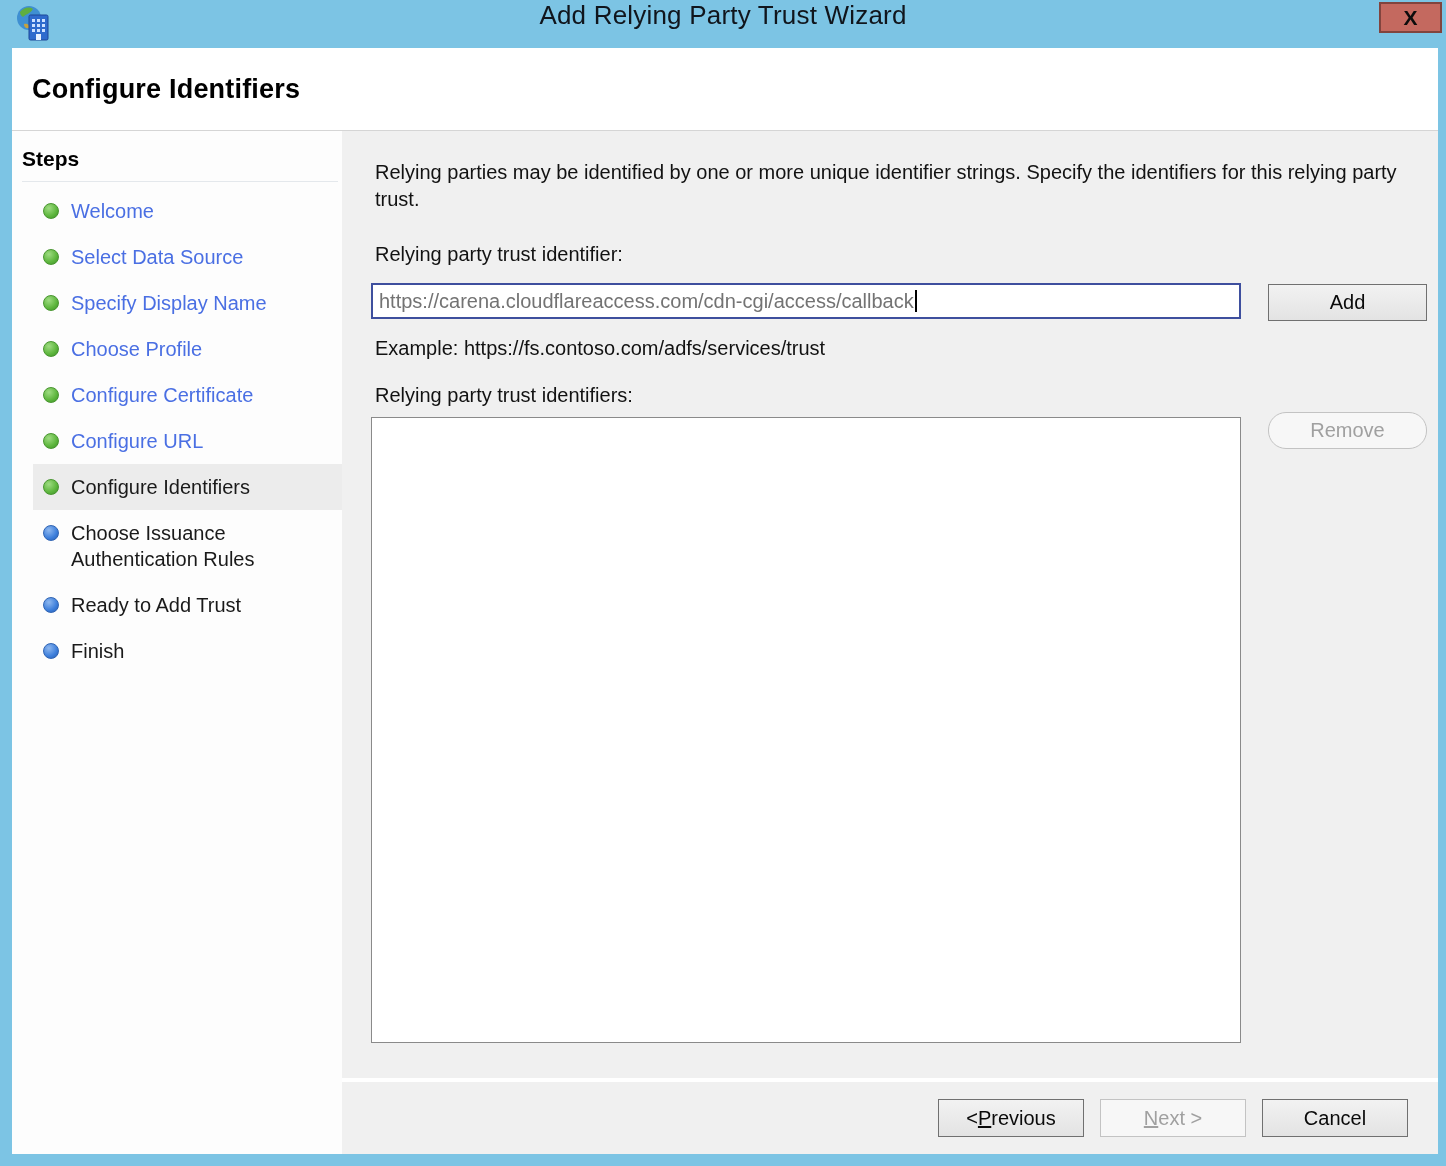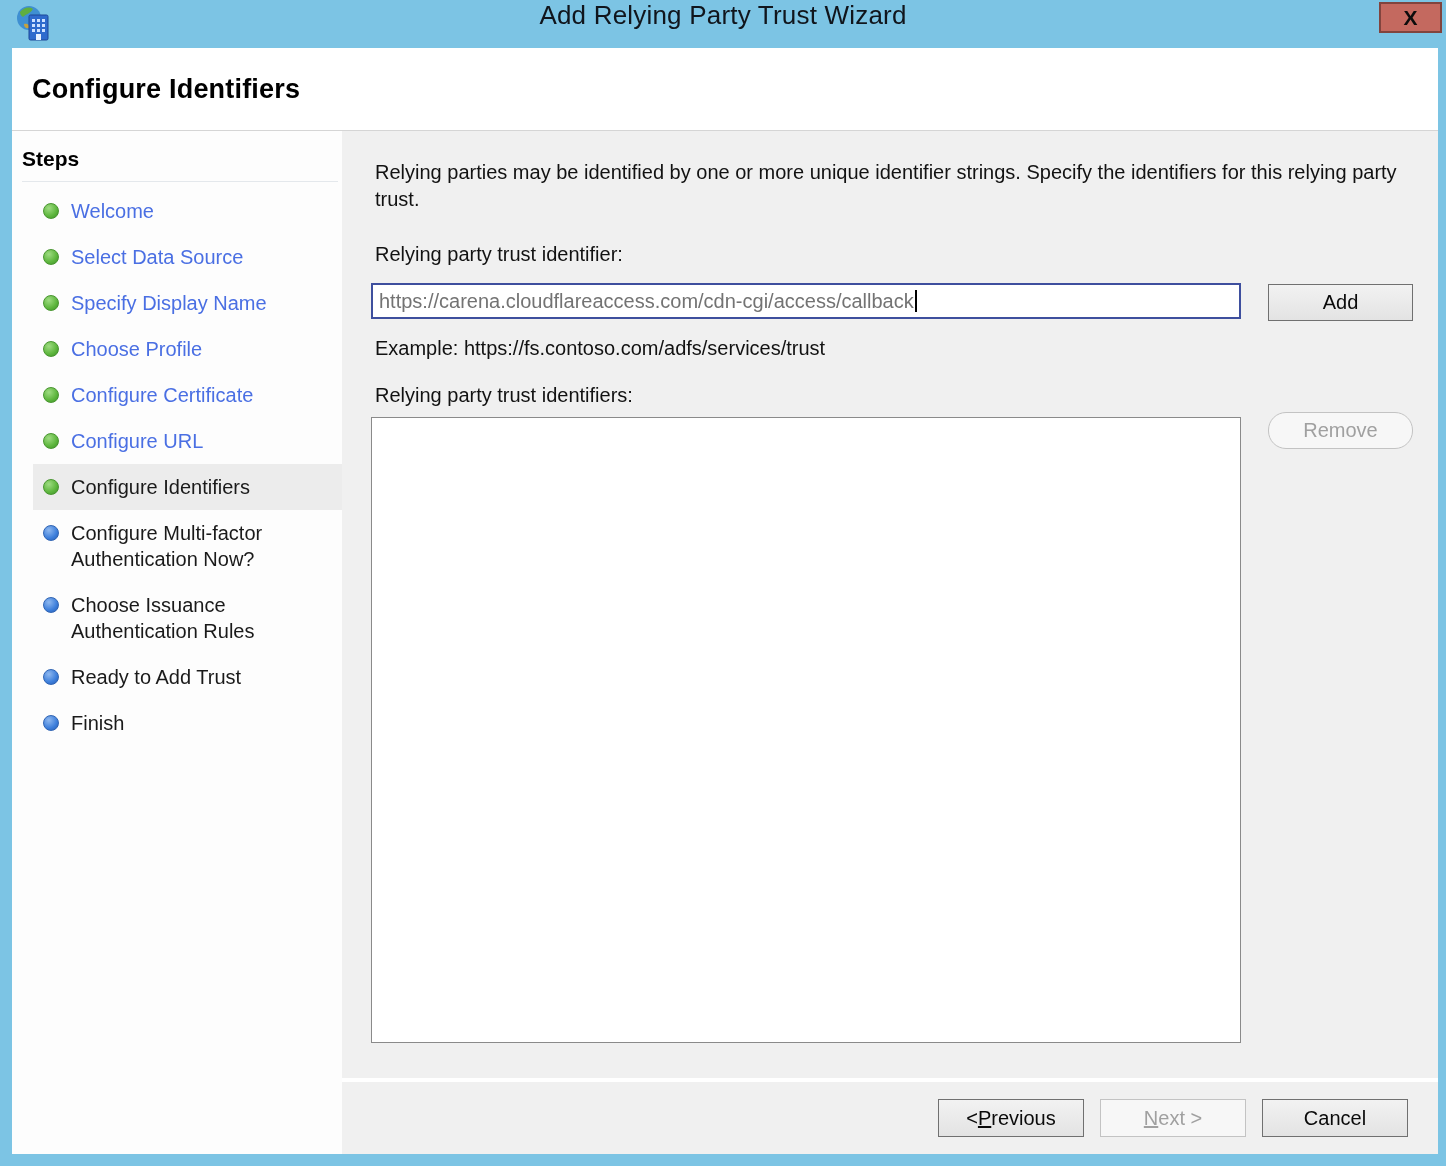--- a/index.html
+++ b/index.html
@@ -119,21 +119,21 @@
     background: #ffffff;
     border: 1px solid #8a8a8a;
   }
   .btn {
     display: flex; align-items: center; justify-content: center;
     background: linear-gradient(#f2f2f2, #e3e3e3);
     border: 1px solid #707070;
     font-size: 20px; color: #0a0a0a;
     cursor: pointer;
   }
-  .btn.side { position: absolute; width: 145px; height: 37px; left: 926px; }
+  .btn.side { position: absolute; width: 159px; height: 37px; left: 926px; }
   .btn-add { top: 153px; }
   .btn-remove { top: 281px; border-radius: 18px; }
   .btn.disabled {
     background: #f7f7f7;
     border-color: #c3c3c3;
     color: #a0a0a0;
     cursor: default;
   }
   
   .footer {
@@ -211,24 +211,20 @@
           <div class="step-row link">
             <span class="bullet done"></span>
             <span class="step-label">Configure URL</span>
           </div>
           <div class="step-row current">
             <span class="bullet done"></span>
             <span class="step-label">Configure Identifiers</span>
           </div>
           <div class="step-row">
             <span class="bullet pending"></span>
-            <span class="step-label">Configure Multi-factor Authentication Now?</span>
-          </div>
-          <div class="step-row">
-            <span class="bullet pending"></span>
             <span class="step-label">Choose Issuance Authentication Rules</span>
           </div>
           <div class="step-row">
             <span class="bullet pending"></span>
             <span class="step-label">Ready to Add Trust</span>
           </div>
           <div class="step-row">
             <span class="bullet pending"></span>
             <span class="step-label">Finish</span>
           </div>

